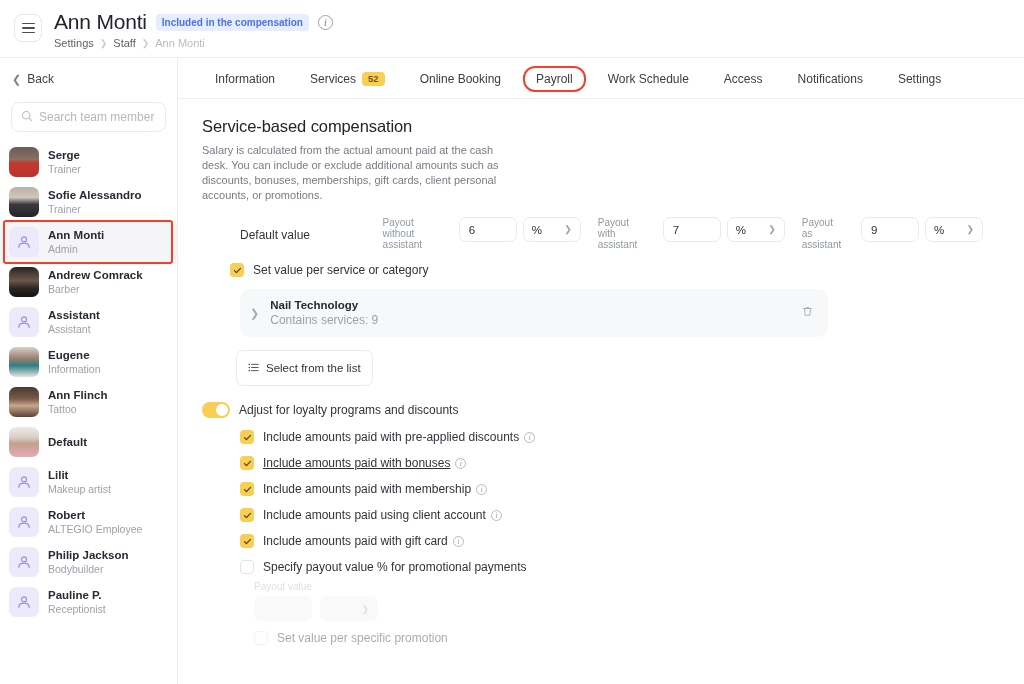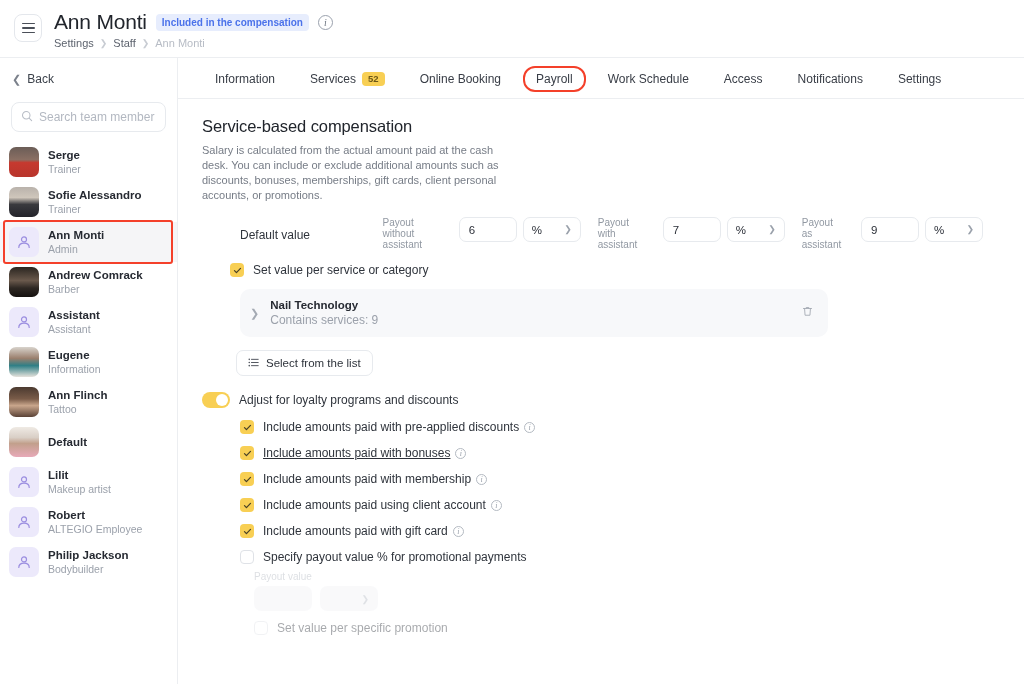--- a/index.html
+++ b/index.html
@@ -148,21 +148,21 @@
     margin: 12px 0 0 38px; background: #f7f8fa; border-radius: 10px; height: 48px;
     display: flex; align-items: center; padding: 0 14px 0 10px; width: 588px;
   }
   .cat-chev { color: #a4aab3; font-size: 11px; margin-right: 11px; cursor: pointer; line-height: 1; }
   .cat-texts { display: flex; flex-direction: column; gap: 2px; flex: 1; }
   .cat-name { font-size: 11.5px; font-weight: 700; color: #262a32; }
   .cat-sub { font-size: 12px; color: #9ba1ab; }
   .trash { cursor: pointer; }
 
   .select-list-btn {
-    margin: 13px 0 0 34px; height: 26px; border: 1px solid #e7eaee; border-radius: 7px;
+    margin: 13px 0 0 34px; height: 36px; border: 1px solid #e7eaee; border-radius: 7px;
     display: inline-flex; align-items: center; gap: 7px; padding: 0 11px;
     font-size: 11.5px; color: #2f343c; cursor: pointer; background: #fff;
   }
 
   .toggle-row2 { display: flex; align-items: center; gap: 9px; margin-top: 16px; }
 
   .sub-cb { padding-left: 38px; margin-top: 12px; }
   .info-i {
     width: 11px; height: 11px; border: 1px solid #b4bac2; border-radius: 50%;
     color: #9aa1ab; font-size: 8px; display: inline-flex; align-items: center; justify-content: center;
@@ -332,20 +332,32 @@
               <svg viewBox="0 0 16 16" fill="none">
                 <circle cx="8" cy="5.4" r="2.5" stroke="#9b8ee0" stroke-width="1.2"></circle>
                 <path d="M2.8 13.4c0-2.7 2.3-4.2 5.2-4.2s5.2 1.5 5.2 4.2" stroke="#9b8ee0" stroke-width="1.2" stroke-linecap="round"></path>
               </svg>
             </div>
             <div class="m-texts">
               <div class="m-name">Philip Jackson</div>
               <div class="m-role">Bodybuilder</div>
             </div>
           </div>
+          <div class="member">
+            <div class="avatar ph">
+              <svg viewBox="0 0 16 16" fill="none">
+                <circle cx="8" cy="5.4" r="2.5" stroke="#9b8ee0" stroke-width="1.2"></circle>
+                <path d="M2.8 13.4c0-2.7 2.3-4.2 5.2-4.2s5.2 1.5 5.2 4.2" stroke="#9b8ee0" stroke-width="1.2" stroke-linecap="round"></path>
+              </svg>
+            </div>
+            <div class="m-texts">
+              <div class="m-name">Pauline P.</div>
+              <div class="m-role">Receptionist</div>
+            </div>
+          </div>
         </div>
     </div>
 
     <div class="main">
       <div class="tabs">
           <div class="tab">
             <span>Information</span>
           </div>
           <div class="tab">
             <span>Services</span>

